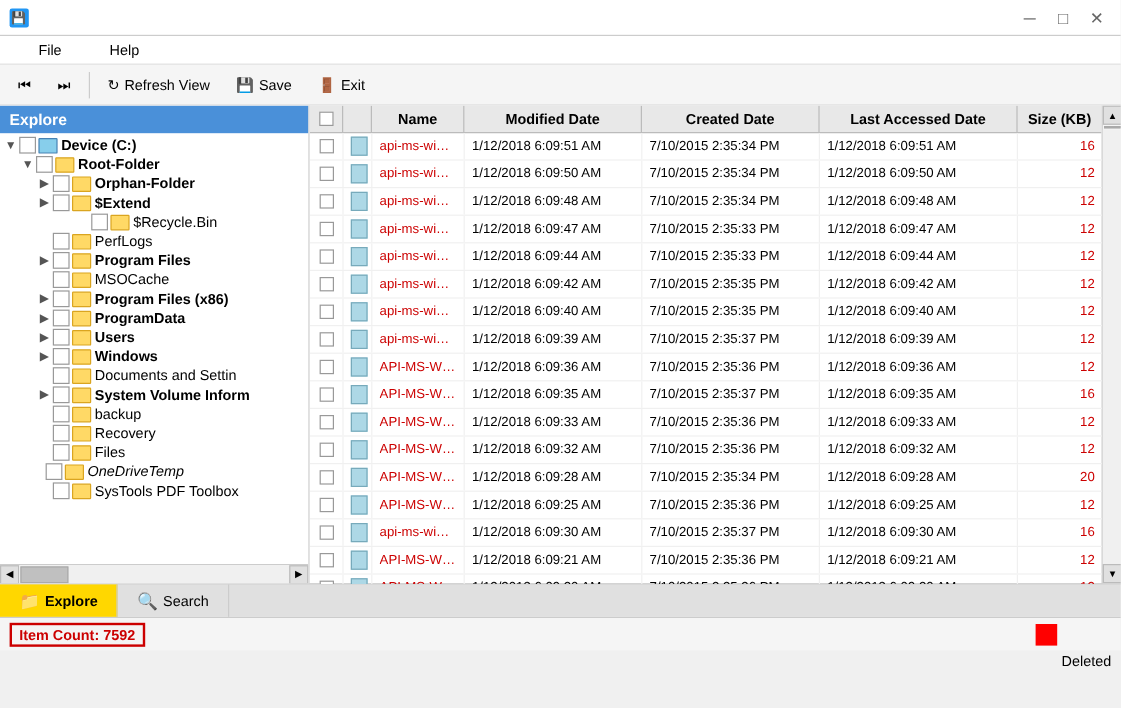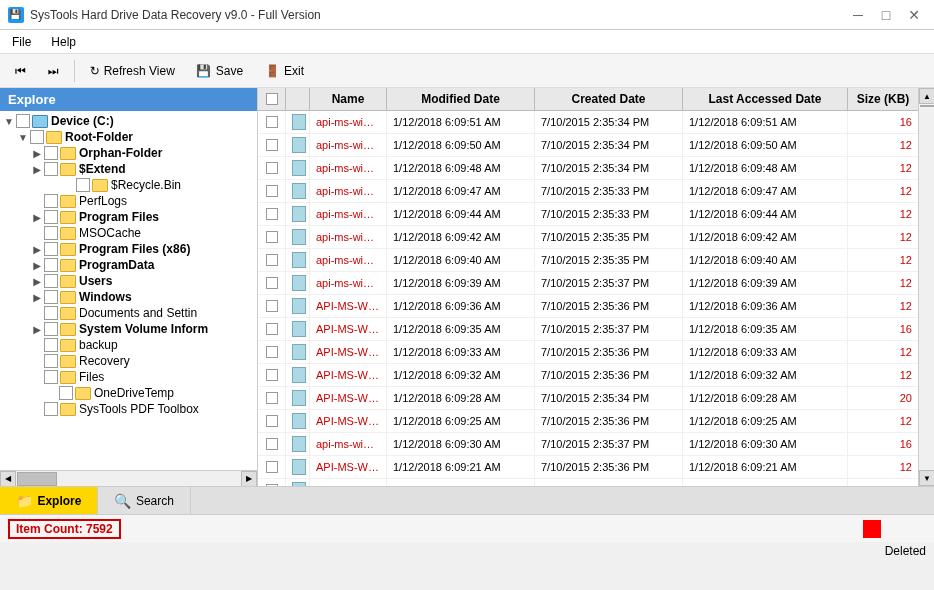--- a/index.html
+++ b/index.html
@@ -24,21 +24,21 @@
     
     .menubar {
       background: #fff;
       height: 24px;
       display: flex;
       align-items: center;
       padding: 0 4px;
       border-bottom: 1px solid #ddd;
       gap: 4px;
     }
-    .menu-item { padding: 2px 8px; cursor: pointer; font-size: 12px; }
+    .menu-item { padding: 2px 8px; cursor: pointer; font-size: 12px; margin-left: 20px; }
 
     
     .toolbar {
       background: #f5f5f5;
       height: 34px;
       display: flex;
       align-items: center;
       padding: 0 6px;
       border-bottom: 1px solid #ddd;
       gap: 4px;
@@ -230,21 +230,20 @@
     .hscroll-space { flex: 1; background: #f0f0f0; }
   </style>
 </head>
 <body>
 
 <div class="titlebar">
   <div class="titlebar-left">
     <div class="titlebar-icon">
       <span style="color:#fff;font-size:10px;">💾</span>
     </div>
-    <span class="titlebar-title">SysTools Hard Drive Data Recovery v9.0 - Full Version</span>
   </div>
   <div class="titlebar-controls">
     <button class="titlebar-btn">─</button>
     <button class="titlebar-btn">□</button>
     <button class="titlebar-btn close">✕</button>
   </div>
 </div>
 
 <div class="menubar">
   <div class="menu-item">File</div>
@@ -392,21 +391,21 @@
         <span class="tree-label normal">Recovery</span>
       </div>
 
       <div class="tree-item" style="padding-left:30px;">
         <span class="tree-expand" style="visibility:hidden;">▶</span>
         <span class="tree-check"></span>
         <span class="tree-folder-icon"></span>
         <span class="tree-label normal">Files</span>
       </div>
 
-      <div class="tree-item" style="padding-left:45px;">
+      <div class="tree-item" style="padding-left:24px;font-style:italic;">
         <span class="tree-expand" style="visibility:hidden;">▶</span>
         <span class="tree-check"></span>
         <span class="tree-folder-icon"></span>
         <span class="tree-label normal">OneDriveTemp</span>
       </div>
 
       <div class="tree-item" style="padding-left:30px;">
         <span class="tree-expand" style="visibility:hidden;">▶</span>
         <span class="tree-check"></span>
         <span class="tree-folder-icon"></span>

